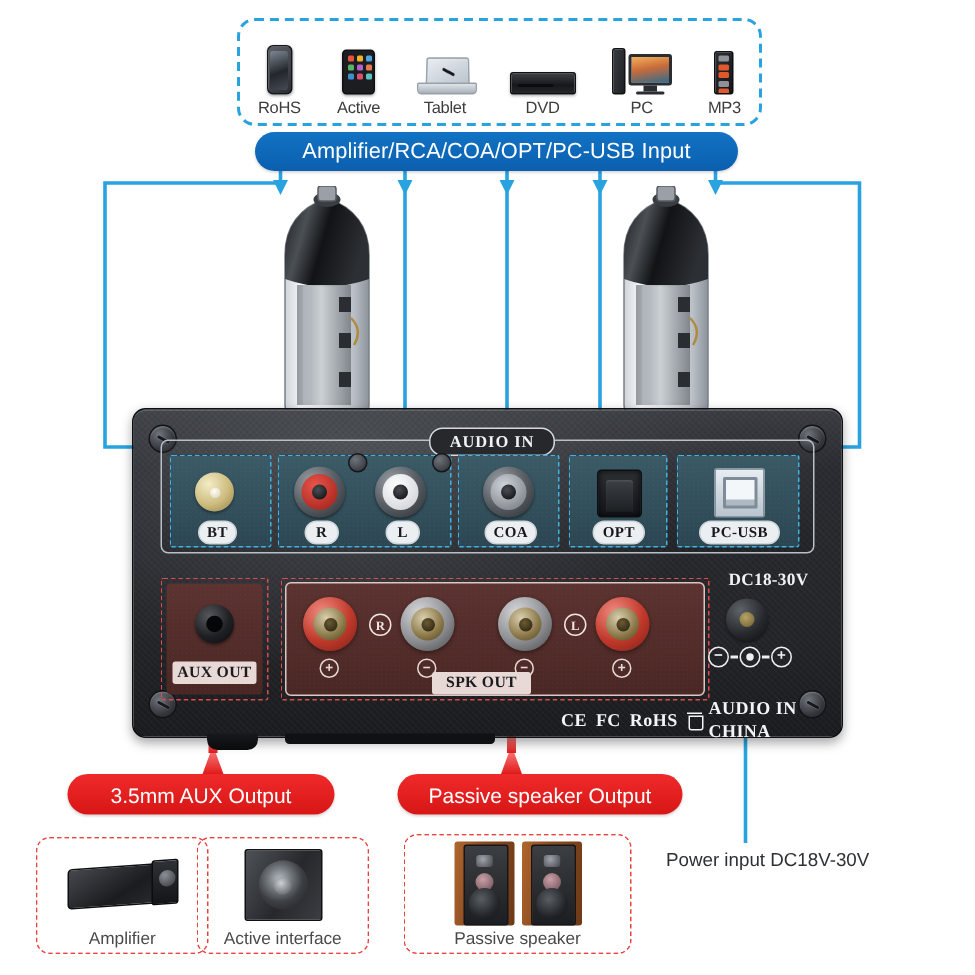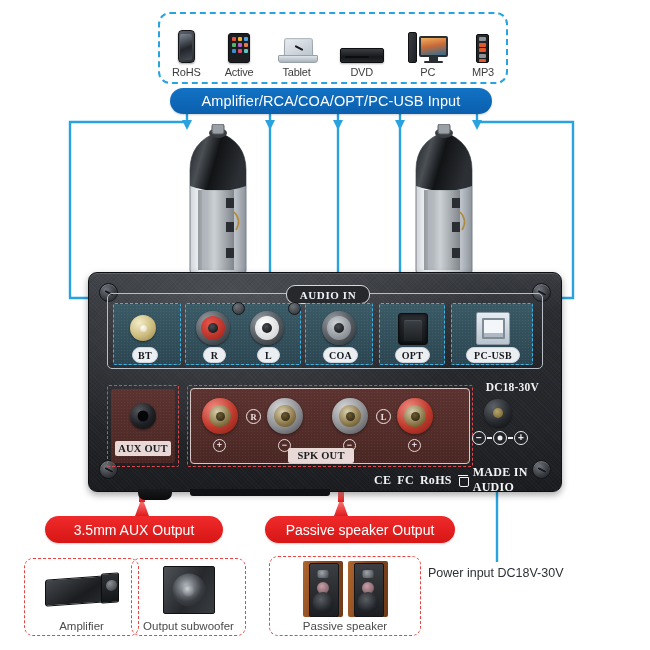--- a/index.html
+++ b/index.html
@@ -255,21 +255,21 @@
     background:linear-gradient(180deg,#3b3e42,#1c1e21);border:1px solid #141619;}
   .spk1 .tw{position:absolute;left:50%;top:9px;transform:translateX(-50%);
     width:11px;height:8px;border-radius:2px;background:radial-gradient(circle at 40% 35%,#a0a5ab,#42454a);}
   .spk1 .md{position:absolute;left:50%;top:21px;transform:translateX(-50%);
     width:12px;height:12px;border-radius:50%;background:radial-gradient(circle at 40% 35%,#c9a0a8,#6b4b52);}
   .spk1 .wf{position:absolute;left:50%;bottom:4px;transform:translateX(-50%);
     width:21px;height:21px;border-radius:50%;
     background:radial-gradient(circle at 40% 35%,#5a5e63,#23262a 60%,#101214);}
 
   
-  #power-text{position:absolute;left:428px;top:566px;width:206px;}
+  #power-text{position:absolute;left:444px;top:566px;width:206px;}
   #power-text .l1{font-size:12.5px;color:#2e3135;white-space:nowrap;}
   #power-text .l2{font-size:12.5px;color:#4db8e8;white-space:nowrap;margin-top:1px;}
 </style>
 </head>
 <body>
 
 <svg class="abs" id="wires" viewBox="0 0 650 650">
   <defs>
     <linearGradient id="redArrow" x1="0" y1="0" x2="0" y2="1">
       <stop offset="0%" stop-color="#ff8c8c"></stop>
@@ -542,21 +542,21 @@
     <div class="polc"></div>
     <div class="polbar"></div>
     <div class="polsym">+</div>
   </div>
 
   <div id="certs" style="left:285px;top:192px;">
     <span>CE</span>
     <span>FC</span>
     <span>RoHS</span>
     <span class="weee"></span>
-    <span>MADE IN AUDIO</span>
+    <span>AUDIO IN CHINA</span>
   </div>
 </div>
 
 <div class="abs foot" style="left:138px;top:489px;width:34px;"></div>
 <div class="abs foot" style="left:190px;top:489px;width:140px;height:7px;border-radius:0 0 3px 3px;background:#101114;"></div>
 
 <div class="abs redban" style="left:45px;top:516px;width:178px;">3.5mm AUX Output</div>
 <div class="abs redban" style="left:265px;top:516px;width:190px;">Passive speaker Output</div>
 
 <div class="abs prodbox" style="left:24px;top:558px;width:115px;height:78px;">
@@ -570,21 +570,21 @@
   <div class="cap">Amplifier</div>
 </div>
 
 <div class="abs prodbox" style="left:131px;top:558px;width:115px;height:78px;">
   <div class="art">
     <div class="sub">
         <div class="cab"></div>
         <div class="drv"></div>
       </div>
   </div>
-  <div class="cap">Output subwoofer</div>
+  <div class="cap">Active interface</div>
 </div>
 
 <div class="abs prodbox" style="left:269px;top:556px;width:152px;height:80px;">
   <div class="art">
     <div class="spk2">
       <div class="spk1">
           <div class="wood"></div>
           <div class="front"></div>
           <div class="tw"></div>
           <div class="md"></div>

